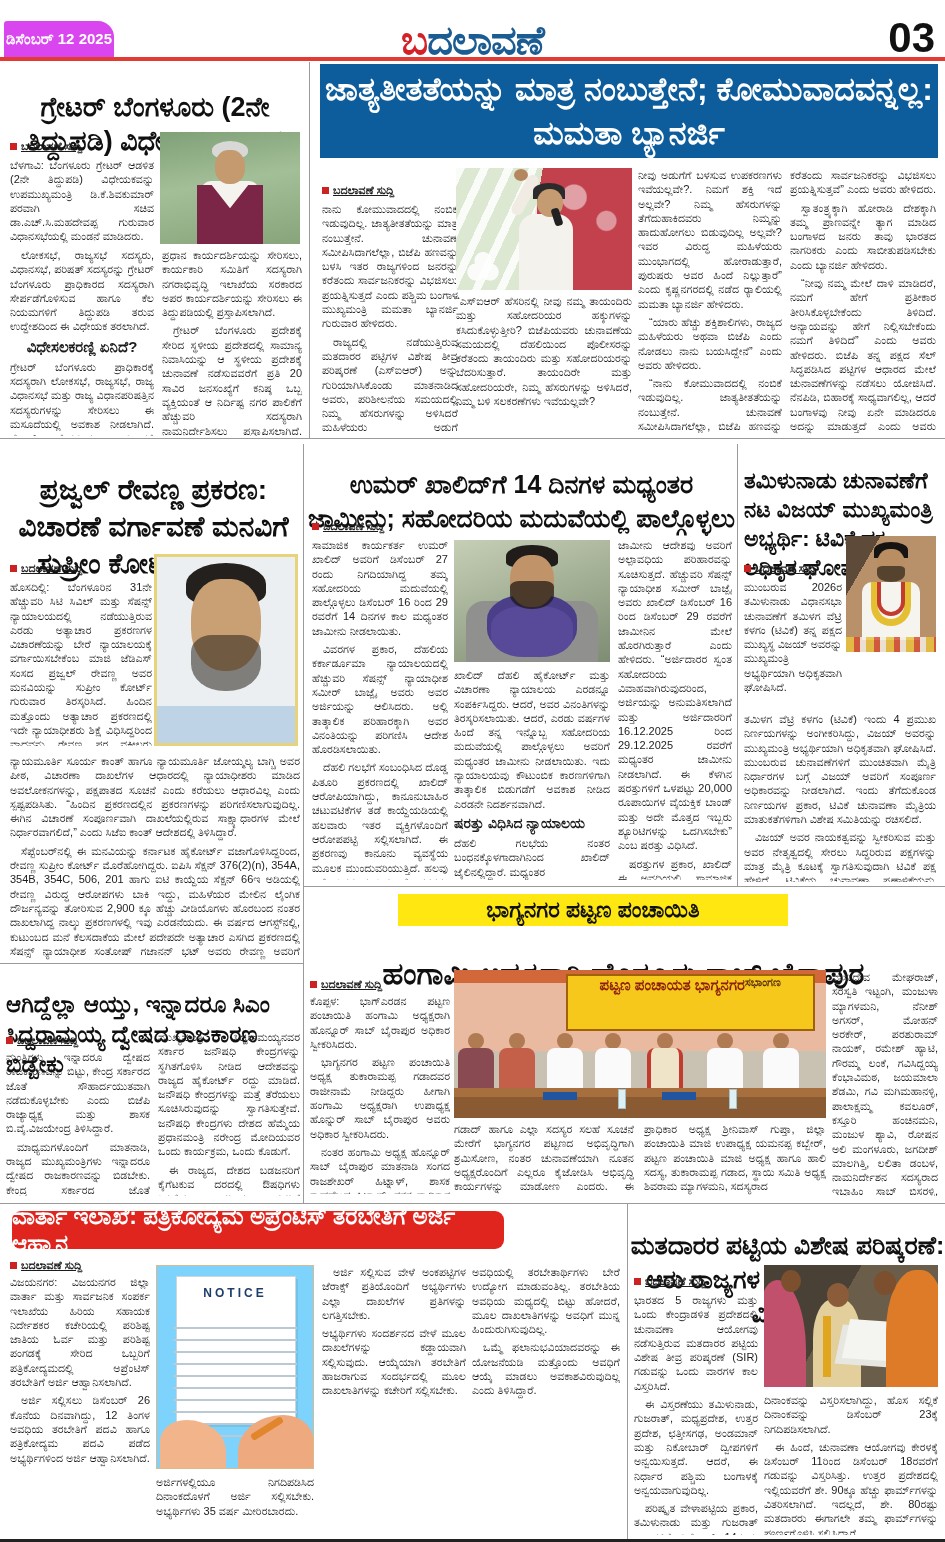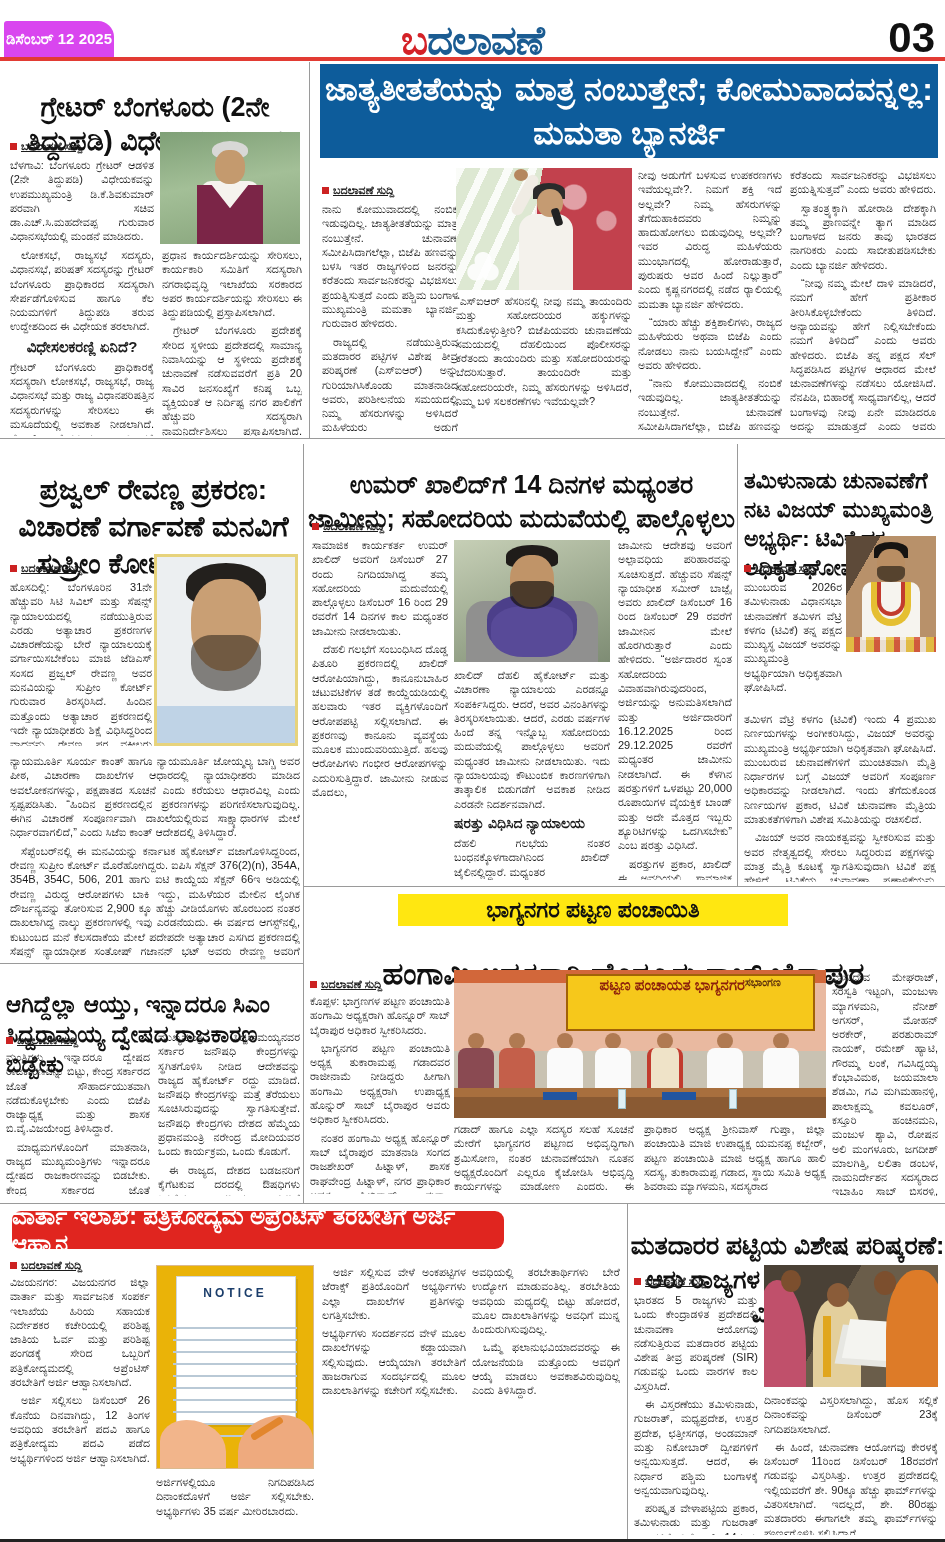--- a/index.html
+++ b/index.html
@@ -171,21 +171,21 @@
 
   
   .a8-banner{position:absolute;left:8px;top:4px;width:492px;height:38px;background:#e0251f;border-radius:9px;
              display:flex;align-items:center;justify-content:center;color:#fff;font-weight:bold;font-size:23px;}
   .a8-byline{top:52px;left:6px;}
   .a8-col1{top:68px;left:6px;width:140px;height:258px;}
   .a8-col2b{top:268px;left:152px;width:158px;height:58px;}
   .a8-col3{top:58px;left:318px;width:144px;height:268px;}
   .a8-col4{top:58px;left:468px;width:148px;height:268px;}
   .a8-illus{position:absolute;left:152px;top:58px;width:158px;height:204px;overflow:hidden;
-            background:#eab308;border:1px solid #dbb98e;box-sizing:border-box;}
+            background:#7dd3fc;border:1px solid #dbb98e;box-sizing:border-box;}
   .p7-paper{position:absolute;left:12%;top:5%;width:76%;height:72%;background:#fff;border:1px solid #cfd6da;box-shadow:2px 3px 0 rgba(0,0,0,.08);}
   .p7-title{position:absolute;left:0;top:10%;width:100%;text-align:center;color:#1c3e6b;font-weight:bold;font-size:12px;letter-spacing:3px;}
   .p7-lines{position:absolute;left:10%;top:30%;width:80%;height:58%;
             background:repeating-linear-gradient(180deg,#b9c9d6 0 2px,transparent 2px 12px);}
   .p7-handL{position:absolute;left:2%;bottom:-2%;width:42%;height:26%;background:#f2b58b;border-radius:40% 60% 0 0;}
   .p7-handR{position:absolute;right:0;bottom:-4%;width:48%;height:30%;background:#eeaa7e;border-radius:60% 40% 0 0;}
   .p7-pen{position:absolute;right:18%;bottom:18%;width:36px;height:7px;background:#e2862d;transform:rotate(-32deg);border-radius:3px;}
 
   
   .a9-headline{top:4px;left:0;width:315px;text-align:center;font-size:25px;line-height:34px;}
@@ -314,20 +314,21 @@
   </section>
 
   <section class="art a4">
     <h2 class="hl a4-headline">ಉಮರ್ ಖಾಲಿದ್‌ಗೆ 14 ದಿನಗಳ ಮಧ್ಯಂತರ ಜಾಮೀನು; ಸಹೋದರಿಯ ಮದುವೆಯಲ್ಲಿ ಪಾಲ್ಗೊಳ್ಳಲು ಅವಕಾಶ</h2>
     <div class="byline a4-byline">
       <span class="bl-sq"></span>
       <span class="bl-t">ಬದಲಾವಣೆ ಸುದ್ದಿ</span>
     </div>
     <div class="col a4-col1">
       <p class="bp nofirst">ಸಾಮಾಜಿಕ ಕಾರ್ಯಕರ್ತ ಉಮರ್ ಖಾಲಿದ್ ಅವರಿಗೆ ಡಿಸೆಂಬರ್ 27 ರಂದು ನಿಗದಿಯಾಗಿದ್ದ ತಮ್ಮ ಸಹೋದರಿಯ ಮದುವೆಯಲ್ಲಿ ಪಾಲ್ಗೊಳ್ಳಲು ಡಿಸೆಂಬರ್ 16 ರಿಂದ 29 ರವರೆಗೆ 14 ದಿನಗಳ ಕಾಲ ಮಧ್ಯಂತರ ಜಾಮೀನು ನೀಡಲಾಯಿತು.</p>
+      <p class="bp">ವಿವರಗಳ ಪ್ರಕಾರ, ದೆಹಲಿಯ ಕರ್ಕಾರ್ಡೂಮಾ ನ್ಯಾಯಾಲಯದಲ್ಲಿ ಹೆಚ್ಚುವರಿ ಸೆಷನ್ಸ್ ನ್ಯಾಯಾಧೀಶ ಸಮೀರ್ ಬಾಜ್ಪೈ ಅವರು ಅವರ ಅರ್ಜಿಯನ್ನು ಆಲಿಸಿದರು. ಅಲ್ಲಿ ತಾತ್ಕಾಲಿಕ ಪರಿಹಾರಕ್ಕಾಗಿ ಅವರ ವಿನಂತಿಯನ್ನು ಪರಿಗಣಿಸಿ ಆದೇಶ ಹೊರಡಿಸಲಾಯಿತು.</p>
       <p class="bp">ದೆಹಲಿ ಗಲಭೆಗೆ ಸಂಬಂಧಿಸಿದ ದೊಡ್ಡ ಪಿತೂರಿ ಪ್ರಕರಣದಲ್ಲಿ ಖಾಲಿದ್ ಆರೋಪಿಯಾಗಿದ್ದು, ಕಾನೂನುಬಾಹಿರ ಚಟುವಟಿಕೆಗಳ ತಡೆ ಕಾಯ್ದೆಯಡಿಯಲ್ಲಿ ಹಲವಾರು ಇತರ ವ್ಯಕ್ತಿಗಳೊಂದಿಗೆ ಆರೋಪಪಟ್ಟಿ ಸಲ್ಲಿಸಲಾಗಿದೆ. ಈ ಪ್ರಕರಣವು ಕಾನೂನು ವ್ಯವಸ್ಥೆಯ ಮೂಲಕ ಮುಂದುವರಿಯುತ್ತಿದೆ. ಹಲವು ಆರೋಪಿಗಳು ಗಂಭೀರ ಆರೋಪಗಳನ್ನು ಎದುರಿಸುತ್ತಿದ್ದಾರೆ. ಜಾಮೀನು ನೀಡುವ ಮೊದಲು,</p>
     </div>
     <div class="a4-photo">
       <div class="p4-coat"></div>
       <div class="p4-scarf"></div>
       <div class="p4-hair"></div>
       <div class="p4-face"></div>
       <div class="p4-beard"></div>
     </div>
     <div class="col a4-col2">
@@ -366,21 +367,21 @@
   </section>
 
   <section class="art a6">
     <div class="a6-kicker">ಭಾಗ್ಯನಗರ ಪಟ್ಟಣ ಪಂಚಾಯಿತಿ</div>
     <h2 class="hl a6-headline">ಹಂಗಾಮಿ ಅಧ್ಯಕ್ಷರಾಗಿ ಹೊನ್ನೂರು ಸಾಬ್ ಬೈರಾಪುರ</h2>
     <div class="byline a6-byline">
       <span class="bl-sq"></span>
       <span class="bl-t">ಬದಲಾವಣೆ ಸುದ್ದಿ</span>
     </div>
     <div class="col a6-col1">
-      <p class="bp nofirst">ಕೊಪ್ಪಳ: ಭಾಗ್ರಣಗಳ ಪಟ್ಟಣ ಪಂಚಾಯಿತಿ ಹಂಗಾಮಿ ಅಧ್ಯಕ್ಷರಾಗಿ ಹೊನ್ನೂರ್ ಸಾಬ್ ಬೈರಾಪುರ ಅಧಿಕಾರ ಸ್ವೀಕರಿಸಿದರು.</p>
+      <p class="bp nofirst">ಕೊಪ್ಪಳ: ಭಾಗ್ಎರಡನ ಪಟ್ಟಣ ಪಂಚಾಯಿತಿ ಹಂಗಾಮಿ ಅಧ್ಯಕ್ಷರಾಗಿ ಹೊನ್ನೂರ್ ಸಾಬ್ ಬೈರಾಪುರ ಅಧಿಕಾರ ಸ್ವೀಕರಿಸಿದರು.</p>
       <p class="bp">ಭಾಗ್ಯನಗರ ಪಟ್ಟಣ ಪಂಚಾಯಿತಿ ಅಧ್ಯಕ್ಷ ತುಕಾರಾಮಪ್ಪ ಗಡಾದವರ ರಾಜೀನಾಮೆ ನೀಡಿದ್ದರು ಹೀಗಾಗಿ ಹಂಗಾಮಿ ಅಧ್ಯಕ್ಷರಾಗಿ ಉಪಾಧ್ಯಕ್ಷ ಹೊನ್ನುರ್ ಸಾಬ್ ಬೈರಾಪುರ ಅವರು ಅಧಿಕಾರ ಸ್ವೀಕರಿಸಿದರು.</p>
       <p class="bp">ನಂತರ ಹಂಗಾಮಿ ಅಧ್ಯಕ್ಷ ಹೊನ್ನೂರ್ ಸಾಬ್ ಬೈರಾಪುರ ಮಾತನಾಡಿ ಸಂಗದ ರಾಜಶೇಖರ್ ಹಿಟ್ನಾಳ್, ಶಾಸಕ ರಾಘವೇಂದ್ರ ಹಿಟ್ನಾಳ್, ನಗರ ಪ್ರಾಧಿಕಾರ ಅಧ್ಯಕ್ಷ ಶ್ರೀನಿವಾಸ್ ಗುಪ್ತಾ, ಸಹಕಾರದೊಂದಿಗೆ ಪಟ್ಟಣ ಪಂಚಾಯಿತಿ ಮಾಜಿ ಅಧ್ಯಕ್ಷರು ಹಾಲಿ ಸದಸ್ಯರಾದ ತುಕಾರಾಮಪ್ಪ</p>
     </div>
     <div class="a6-photo">
       <div class="p6-wall"></div>
       <div class="p6-banner">
         <span class="l1">ಪಟ್ಟಣ ಪಂಚಾಯತ ಭಾಗ್ಯನಗರ</span>
         <span class="l2">ಸಭಾಂಗಣ</span>
       </div>
       <div class="p6-fig p6-f1">

